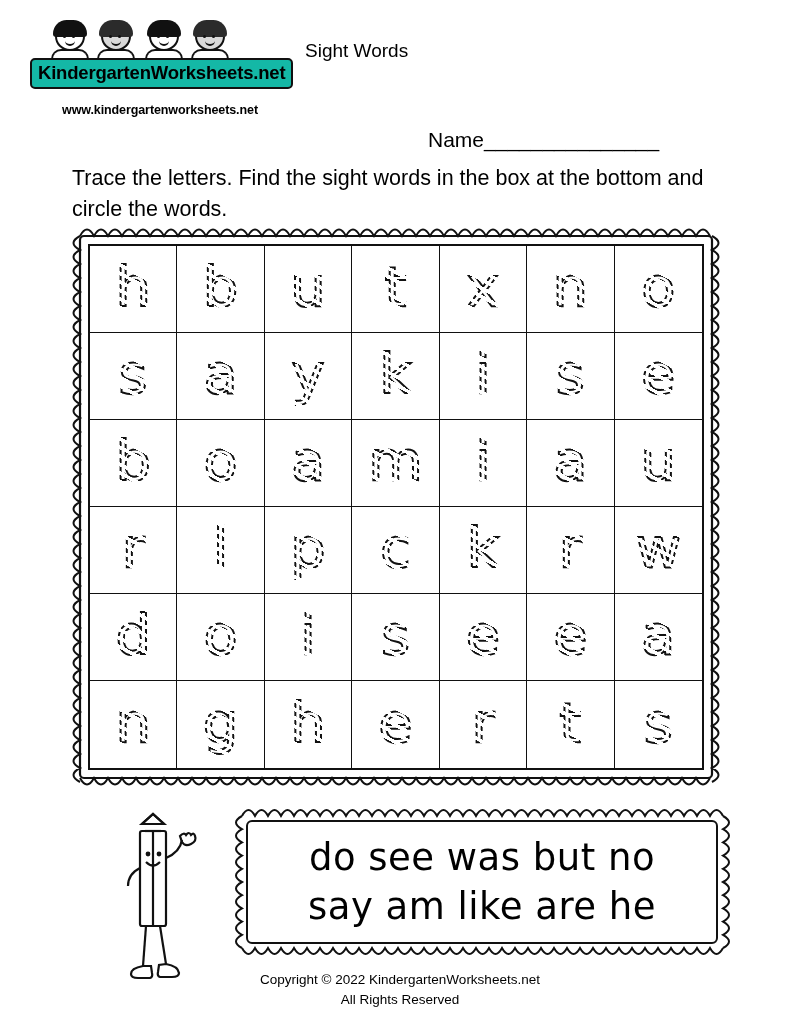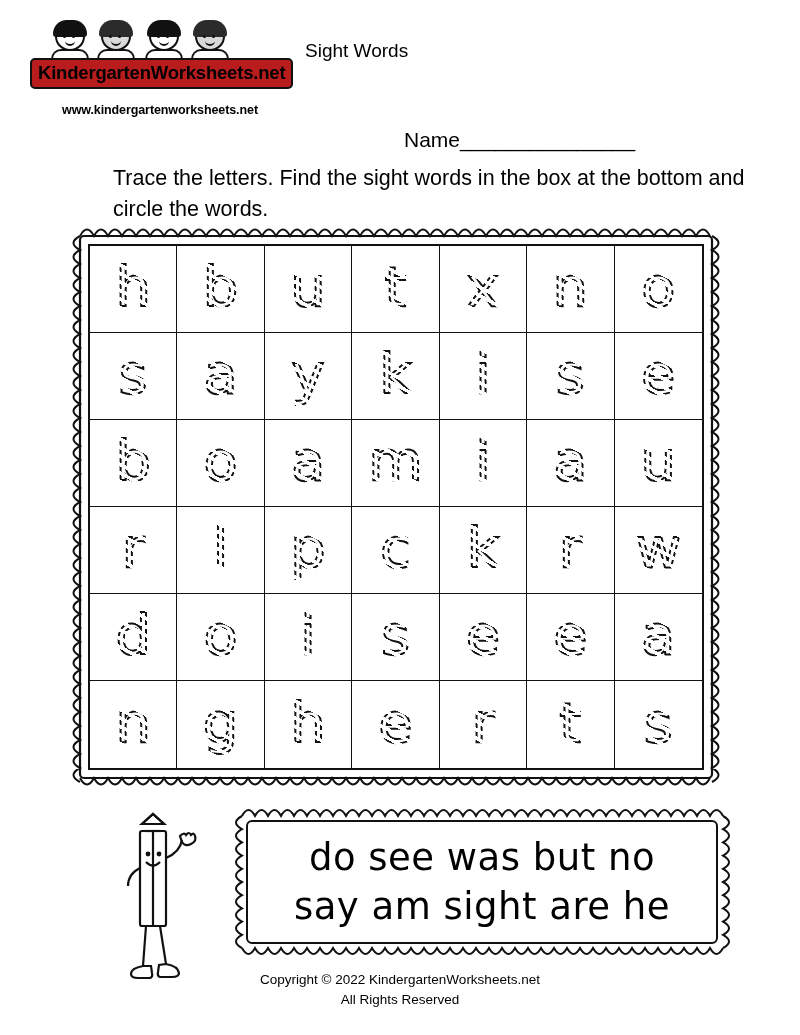--- a/index.html
+++ b/index.html
@@ -94,21 +94,21 @@
   .kid.k2 .head, .kid.k4 .head { background: #d9d9d9; }
   .kid.k2 .hair, .kid.k4 .hair { background: #2b2b2b; }
 
   .logo-name {
     position: relative;
     margin-top: -6px;
     display: inline-block;
     padding: 2px 6px 3px 6px;
     border: 2px solid #111;
     border-radius: 5px;
-    background: #b91c1c;
+    background: #14b8a6;
     font-weight: bold;
     font-size: 18.5px;
     letter-spacing: -0.2px;
     white-space: nowrap;
   }
   .logo-name .net { font-weight: bold; }
   .logo-url {
     margin-top: 14px;
     font-size: 12.5px;
     font-weight: bold;
@@ -124,35 +124,34 @@
     font-size: 28px;
     letter-spacing: -0.3px;
     white-space: nowrap;
   }
   .wsub {
     margin-top: 12px;
     font-size: 19px;
   }
   .name-line {
     position: absolute;
-    left: 404px;
+    left: 428px;
     top: 128px;
     font-size: 21px;
     white-space: nowrap;
   }
 
   
   .instructions {
     position: absolute;
     left: 72px;
     top: 163px;
     width: 660px;
     font-size: 21.5px;
     line-height: 1.42;
-    margin-left: 41px;
   }
 
   
   .scallop-frame {
     position: absolute;
     left: 60px;
     top: 222px;
     width: 672px;
     height: 570px;
   }
@@ -533,20 +532,20 @@
   <svg class="scal-svg" viewBox="0 0 500 148" preserveAspectRatio="none">
     <g fill="none" stroke="#111111" stroke-width="2">
       <path d="M10,8 q6.5,-12 13,0 q6.5,-12 13,0 q6.5,-12 13,0 q6.5,-12 13,0 q6.5,-12 13,0 q6.5,-12 13,0 q6.5,-12 13,0 q6.5,-12 13,0 q6.5,-12 13,0 q6.5,-12 13,0 q6.5,-12 13,0 q6.5,-12 13,0 q6.5,-12 13,0 q6.5,-12 13,0 q6.5,-12 13,0 q6.5,-12 13,0 q6.5,-12 13,0 q6.5,-12 13,0 q6.5,-12 13,0 q6.5,-12 13,0 q6.5,-12 13,0 q6.5,-12 13,0 q6.5,-12 13,0 q6.5,-12 13,0 q6.5,-12 13,0 q6.5,-12 13,0 q6.5,-12 13,0 q6.5,-12 13,0 q6.5,-12 13,0 q6.5,-12 13,0 q6.5,-12 13,0 q6.5,-12 13,0 q6.5,-12 13,0 q6.5,-12 13,0 q6.5,-12 13,0 q6.5,-12 13,0 q6.5,-12 13,0"></path>
       <path d="M10,140 q6.5,12 13,0 q6.5,12 13,0 q6.5,12 13,0 q6.5,12 13,0 q6.5,12 13,0 q6.5,12 13,0 q6.5,12 13,0 q6.5,12 13,0 q6.5,12 13,0 q6.5,12 13,0 q6.5,12 13,0 q6.5,12 13,0 q6.5,12 13,0 q6.5,12 13,0 q6.5,12 13,0 q6.5,12 13,0 q6.5,12 13,0 q6.5,12 13,0 q6.5,12 13,0 q6.5,12 13,0 q6.5,12 13,0 q6.5,12 13,0 q6.5,12 13,0 q6.5,12 13,0 q6.5,12 13,0 q6.5,12 13,0 q6.5,12 13,0 q6.5,12 13,0 q6.5,12 13,0 q6.5,12 13,0 q6.5,12 13,0 q6.5,12 13,0 q6.5,12 13,0 q6.5,12 13,0 q6.5,12 13,0 q6.5,12 13,0 q6.5,12 13,0"></path>
       <path d="M10,8 q-12,6.6 0,13.2 q-12,6.6 0,13.2 q-12,6.6 0,13.2 q-12,6.6 0,13.2 q-12,6.6 0,13.2 q-12,6.6 0,13.2 q-12,6.6 0,13.2 q-12,6.6 0,13.2 q-12,6.6 0,13.2 q-12,6.6 0,13.2"></path>
       <path d="M491,8 q12,6.6 0,13.2 q12,6.6 0,13.2 q12,6.6 0,13.2 q12,6.6 0,13.2 q12,6.6 0,13.2 q12,6.6 0,13.2 q12,6.6 0,13.2 q12,6.6 0,13.2 q12,6.6 0,13.2 q12,6.6 0,13.2"></path>
     </g>
   </svg>
   <div class="bank-inner">
     <div class="bank-row">do see was but no</div>
-    <div class="bank-row">say am sight are he</div>
+    <div class="bank-row">say am like are he</div>
   </div>
 </div>
 
 <div class="footer">
   <div>Copyright © 2022 KindergartenWorksheets.net</div>
   <div>All Rights Reserved</div>
 </div>
 
 </body></html>

